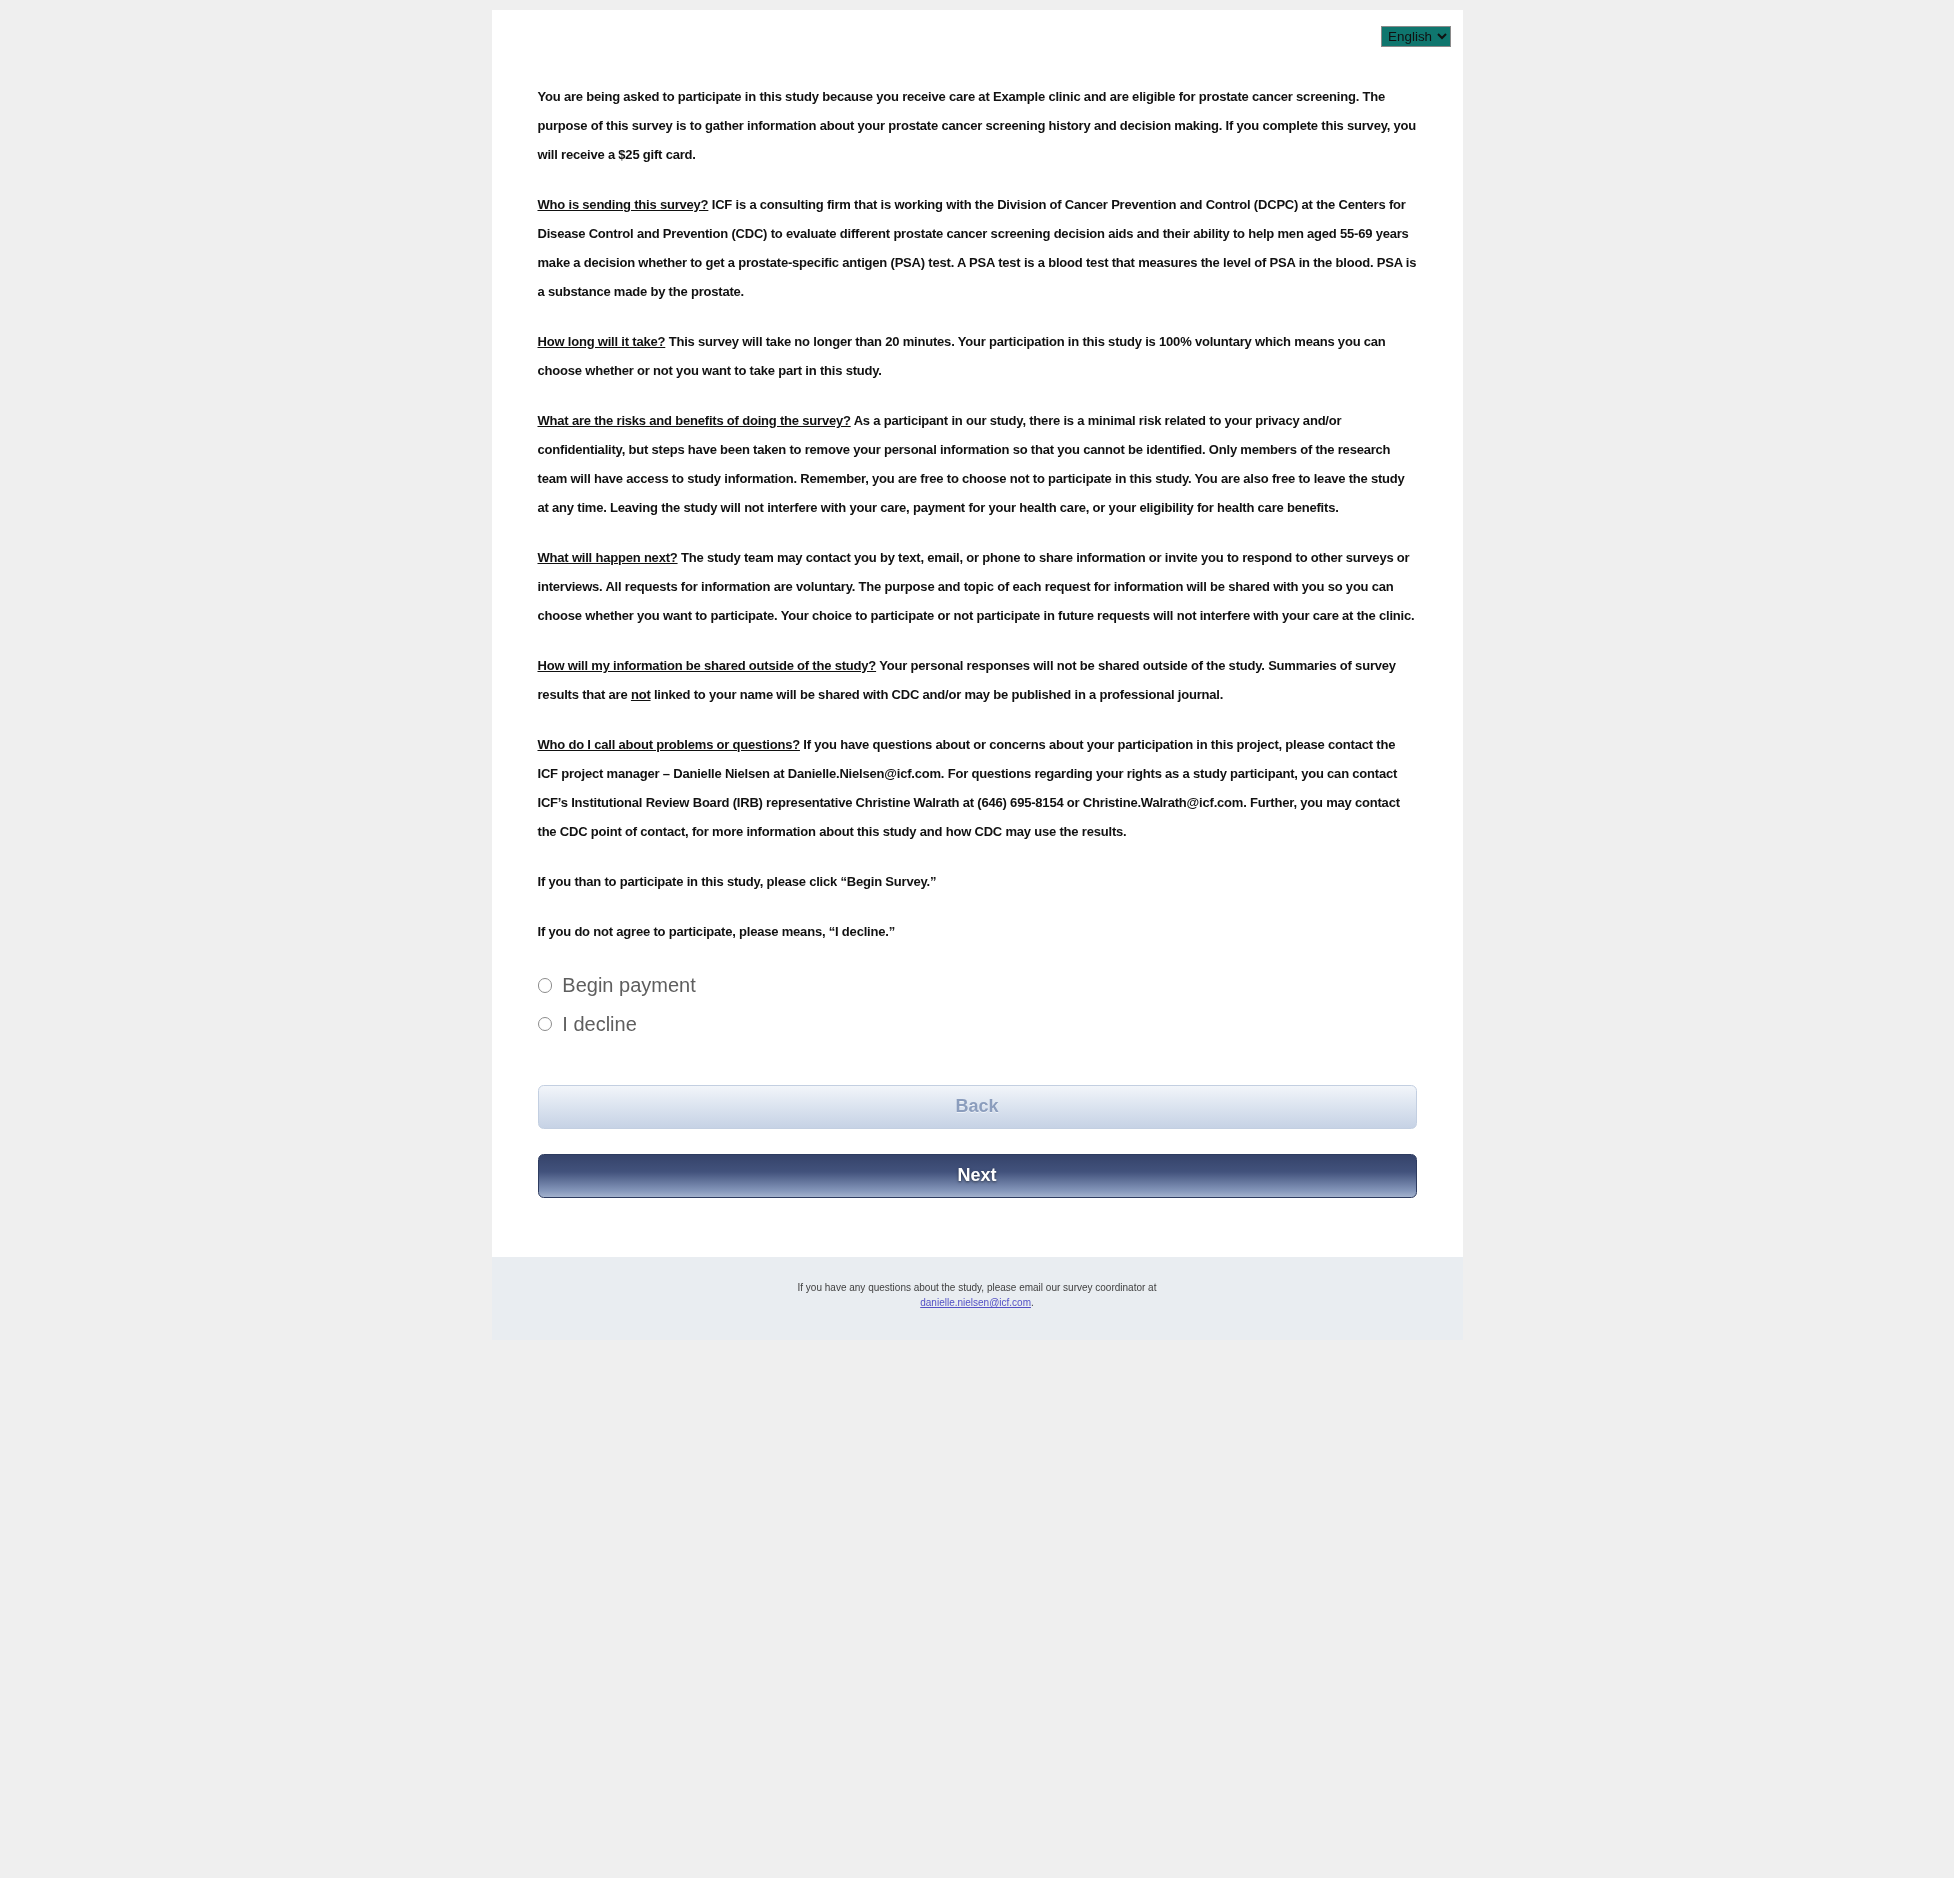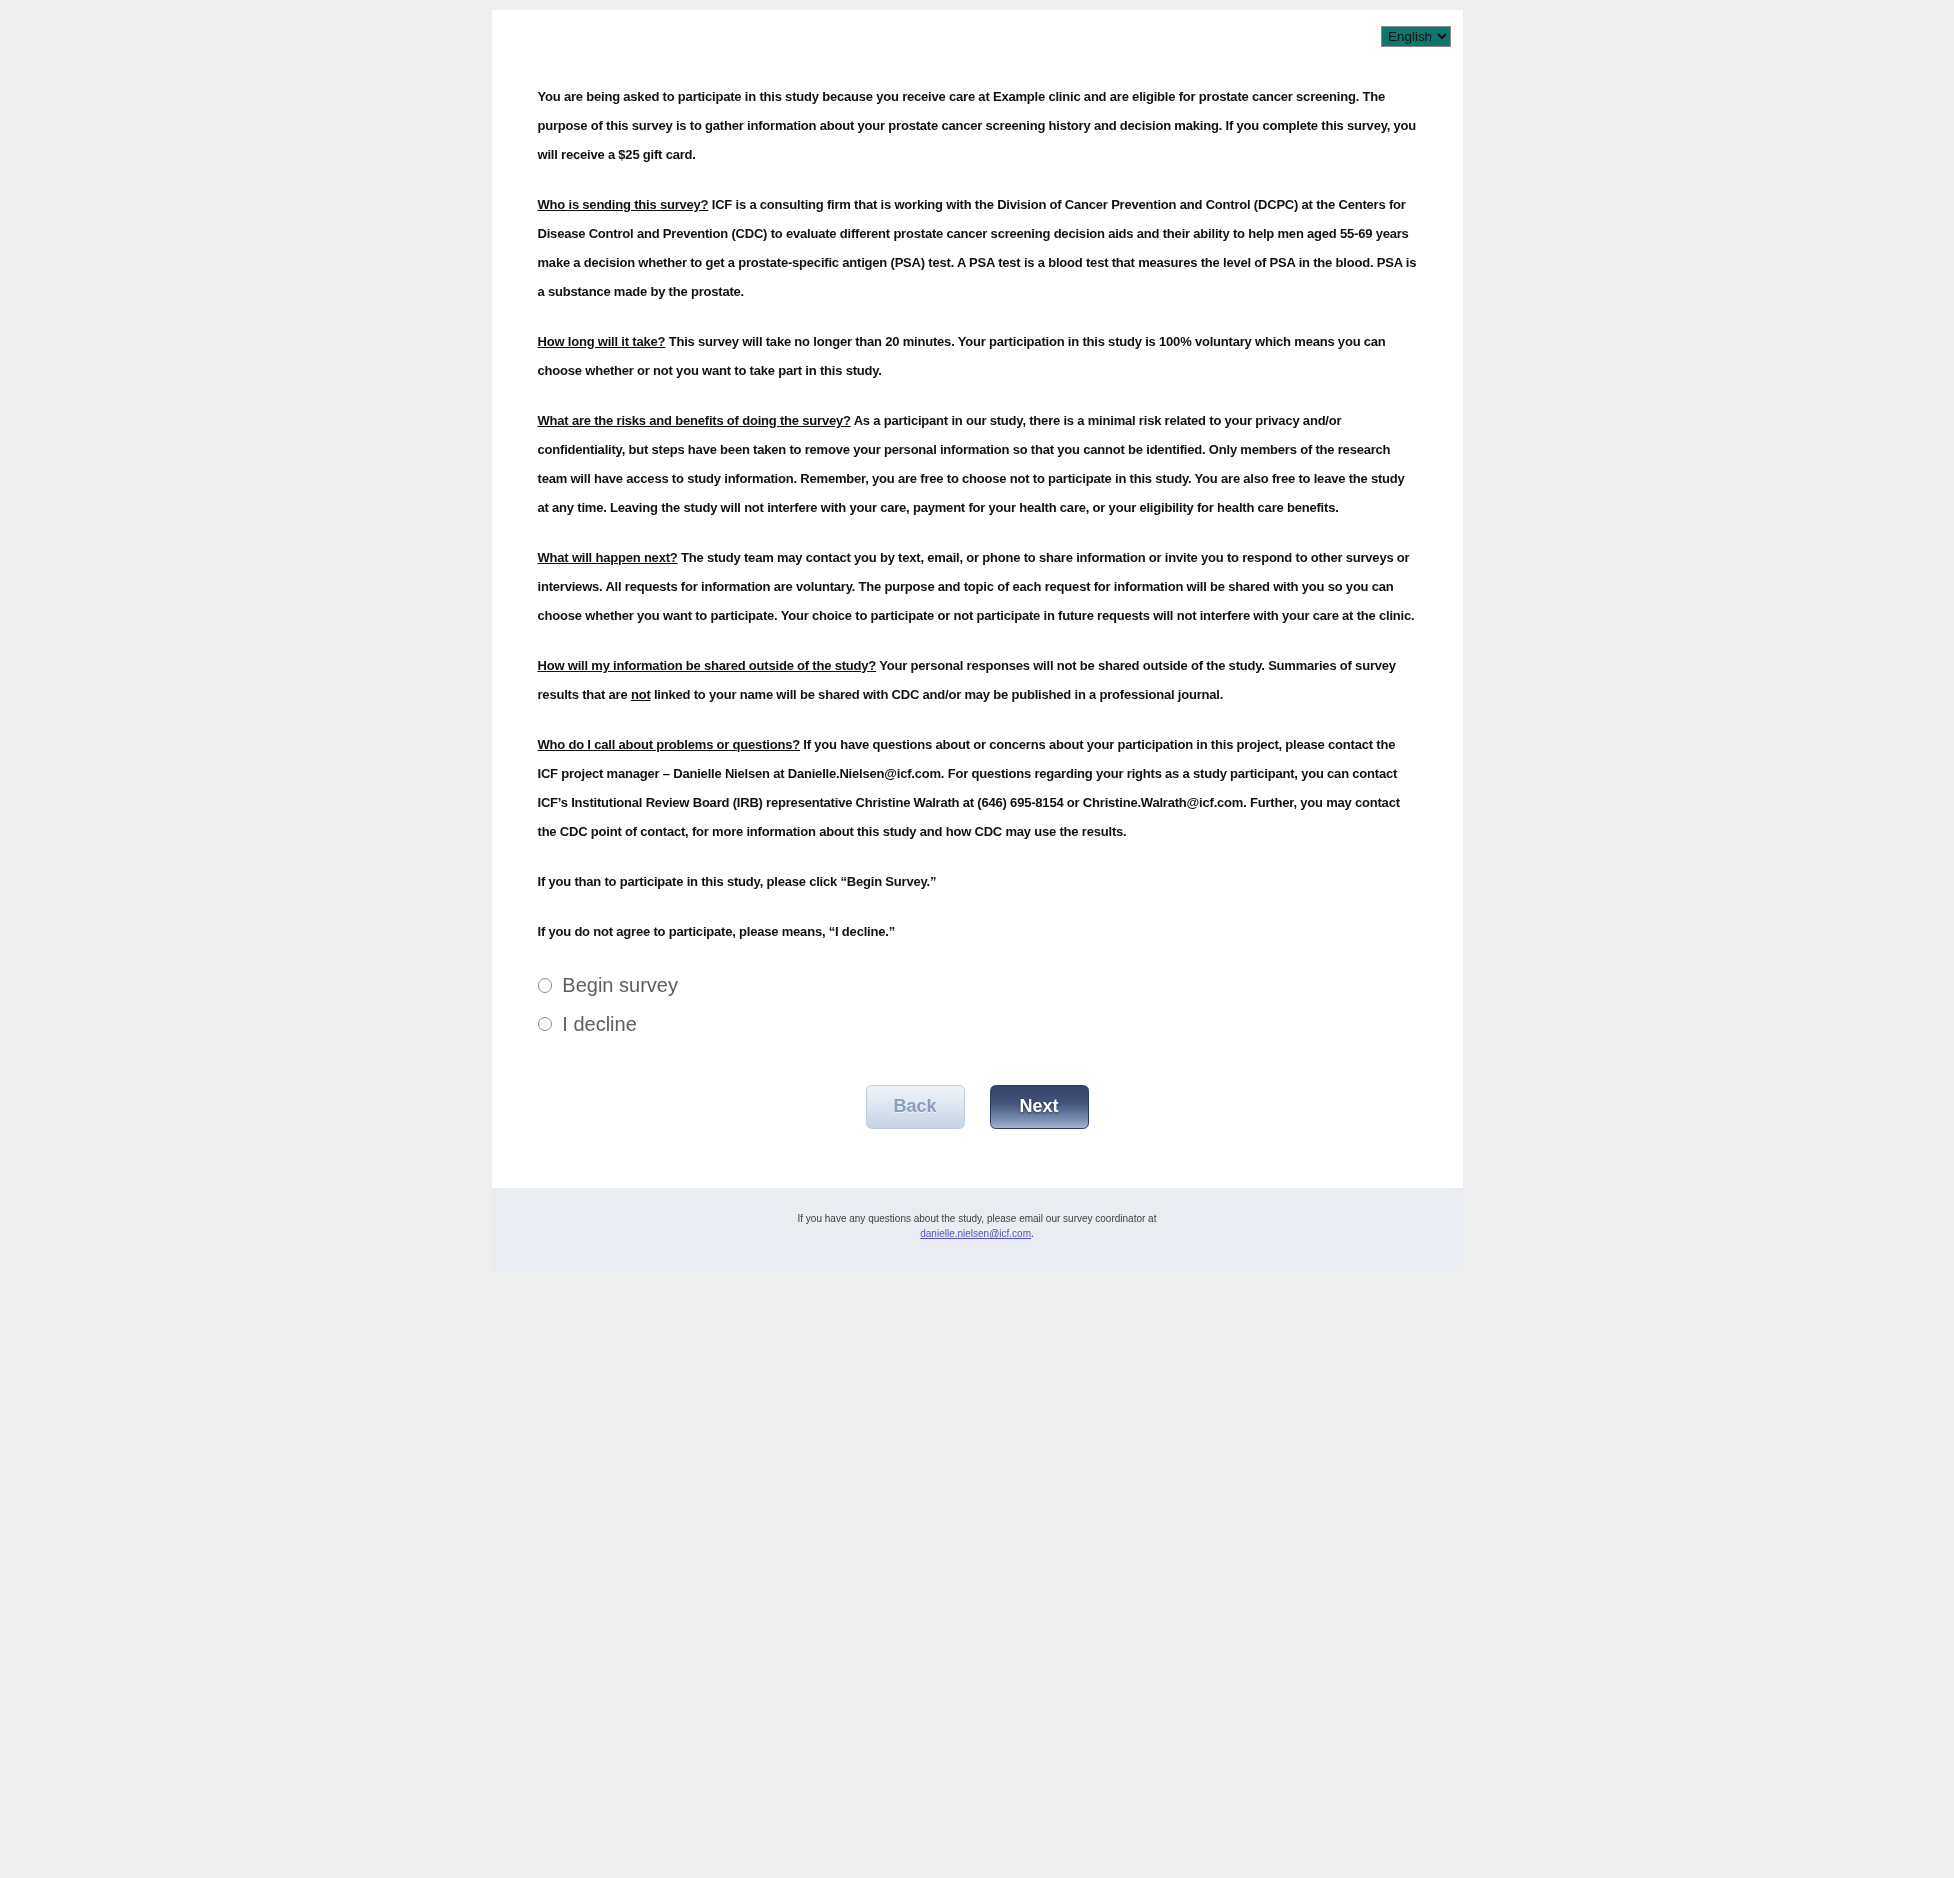--- a/index.html
+++ b/index.html
@@ -71,20 +71,21 @@
     line-height: 29px;
     color: #5e5e5e;
     font-weight: normal;
   }
   .nav-buttons {
     display: flex;
     justify-content: center;
     gap: 25px;
     margin-top: 46px;
     padding-bottom: 59px;
+    flex-direction: column;
   }
   .btn {
     font-family: "Liberation Sans", sans-serif;
     font-weight: bold;
     font-size: 18px;
     min-width: 99px;
     height: 44px;
     padding: 0 23px;
     border-radius: 5.7px;
     cursor: pointer;
@@ -143,21 +144,21 @@
 
       <p><span class="section-heading">Who do I call about problems or questions?</span><span> If you have questions about or concerns about your participation in this project, please contact the ICF project manager – Danielle Nielsen at Danielle.Nielsen@icf.com. For questions regarding your rights as a study participant, you can contact ICF’s Institutional Review Board (IRB) representative Christine Walrath at (646) 695-8154 or Christine.Walrath@icf.com. Further, you may contact the CDC point of contact, for more information about this study and how CDC may use the results.</span></p>
 
       <p><span>If you than to participate in this study, please click “Begin Survey.”</span></p>
 
       <p><span>If you do not agree to participate, please means, “I decline.”</span></p>
 
       <div class="choices">
         <label class="choice">
           <span class="radio"></span>
-          <span class="choice-label">Begin survey</span>
+          <span class="choice-label">Begin payment</span>
         </label>
         <label class="choice">
           <span class="radio"></span>
           <span class="choice-label">I decline</span>
         </label>
       </div>
 
       <div class="nav-buttons">
         <button class="btn btn-back">Back</button>
         <button class="btn btn-next">Next</button>

